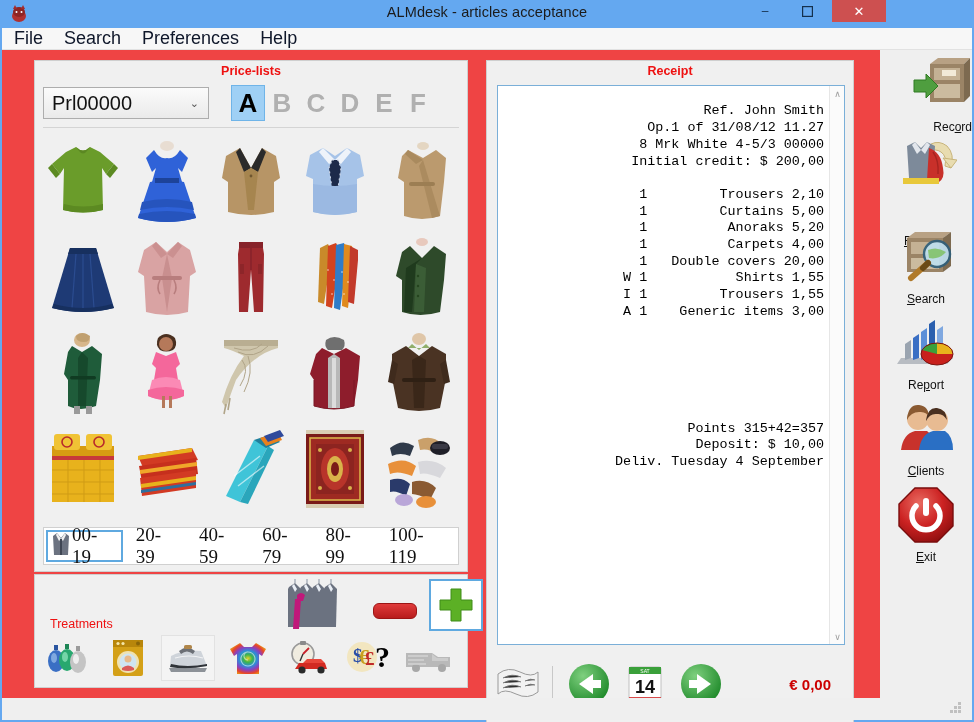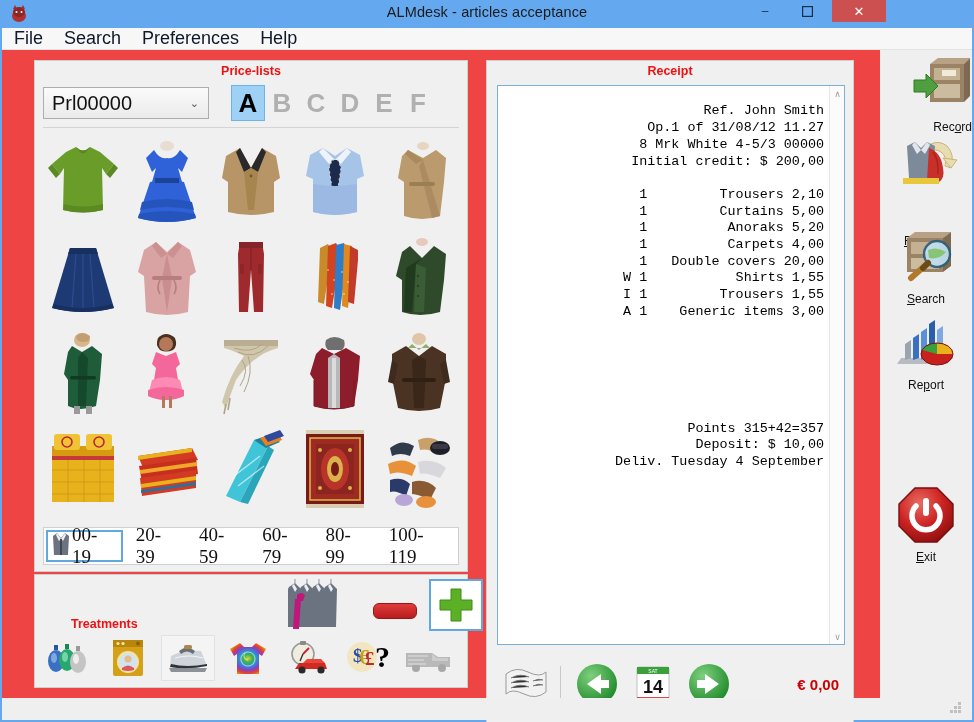--- a/index.html
+++ b/index.html
@@ -81,21 +81,21 @@
     font-family:"Liberation Serif",serif;font-size:19px;color:#111;cursor:default;box-sizing:border-box;
   }
   .range.active{border:2px solid #5fa9e0;background:#fff;padding-left:4px;}
   .range .suiticon{margin-right:2px;}
 
   
   .treat-panel{
     position:absolute;left:32px;top:524px;width:434px;height:114px;
     background:#f0f0f0;border:1px solid #cfcfcf;box-sizing:border-box;
   }
-  .treat-label{position:absolute;left:36px;top:42px;font-size:12.5px;font-weight:bold;color:#ee1111;}
+  .treat-label{position:absolute;left:15px;top:42px;font-size:12.5px;font-weight:normal;color:#ee1111;}
   .suits-icon{position:absolute;left:250px;top:4px;}
   .minus-btn{
     position:absolute;left:338px;top:28px;width:42px;height:14px;
     background:linear-gradient(#e03b3b,#b81d1d);border:1px solid #9c1515;border-radius:6px;cursor:default;
   }
   .plus-btn{
     position:absolute;left:394px;top:4px;width:54px;height:52px;
     background:#fff;border:2px solid #5fa9e0;box-sizing:border-box;
     display:flex;align-items:center;justify-content:center;cursor:default;
   }
@@ -120,21 +120,21 @@
   }
   .scrollbar{
     position:absolute;right:0;top:0;width:15px;height:100%;
     background:#fbfbfb;border-left:1px solid #e6e6e6;box-sizing:border-box;
   }
   .sb-arrow{position:absolute;left:0;width:15px;height:15px;display:flex;align-items:center;justify-content:center;font-size:9px;color:#a0a0a0;cursor:default;}
   .sb-arrow.up{top:0;}
   .sb-arrow.down{bottom:0;}
   .sb-thumb{position:absolute;left:2px;top:15px;width:11px;height:0px;background:#d6d6d6;}
 
-  .receipt-bottom{position:absolute;left:12px;top:592px;width:352px;height:62px;display:flex;align-items:center;}
+  .receipt-bottom{position:absolute;left:4px;top:592px;width:352px;height:62px;display:flex;align-items:center;}
   .rb-icon{width:54px;height:48px;display:flex;align-items:center;justify-content:center;cursor:default;}
   .rb-sep{width:1px;height:36px;background:#c8c8c8;margin:0 7px;}
   .circ-btn{width:42px;height:42px;border-radius:50%;display:flex;align-items:center;justify-content:center;margin:0 8px;cursor:default;}
   .total{margin-left:auto;margin-right:12px;font-size:15px;font-weight:bold;color:#cc0000;}
 
   
   .sidebar{
     position:absolute;left:878px;top:0;width:92px;height:648px;
     background:#efefef;
   }
@@ -711,20 +711,33 @@
             </g>
             <ellipse cx="42" cy="40" rx="16" ry="11" fill="#c8201c"></ellipse>
             <path d="M42 40 L58 40 A16 11 0 0 0 42 29 Z" fill="#e8b21c"></path>
             <path d="M42 40 L42 29 A16 11 0 0 0 27 36 Z" fill="#3aa03a"></path>
             <ellipse cx="42" cy="40" rx="16" ry="11" fill="none" stroke="#7a1410" stroke-width="1"></ellipse>
           </svg>
         </span>
         <span class="side-label"><span id="lab-report">Re<u>p</u>ort</span></span>
       </div>
 
+      <div class="side-item" style="top:350px;">
+        <span>
+          <svg width="62" height="58" viewBox="0 0 62 58">
+            <path d="M6 50 Q8 34 20 31 L32 31 Q40 36 40 50 Z" fill="#c8322c"></path>
+            <circle cx="23" cy="19" r="11" fill="#e8bb92"></circle>
+            <path d="M12 18 Q14 4 24 5 Q34 6 34 18 Q32 11 24 12 Q16 12 12 20 Z" fill="#8a5a32"></path>
+            <path d="M24 50 Q26 34 38 31 L50 31 Q58 36 58 50 Z" fill="#2a6fc4"></path>
+            <circle cx="42" cy="20" r="11" fill="#e8bb92"></circle>
+            <path d="M31 20 Q33 7 42 8 Q51 9 52 20 Q48 13 42 14 Q35 13 31 21 Z" fill="#4a3020"></path>
+          </svg>
+        </span>
+        <span class="side-label"><span id="lab-clients"><u>C</u>lients</span></span>
+      </div>
 
       <div class="side-item" style="top:436px;">
         <span>
           <svg width="58" height="58" viewBox="0 0 58 58">
             <defs>
                 <radialGradient id="pw" cx="38%" cy="28%" r="78%">
                   <stop offset="0%" stop-color="#e86a60"></stop>
                   <stop offset="55%" stop-color="#cc2222"></stop>
                   <stop offset="100%" stop-color="#8e0f0f"></stop>
                 </radialGradient>

